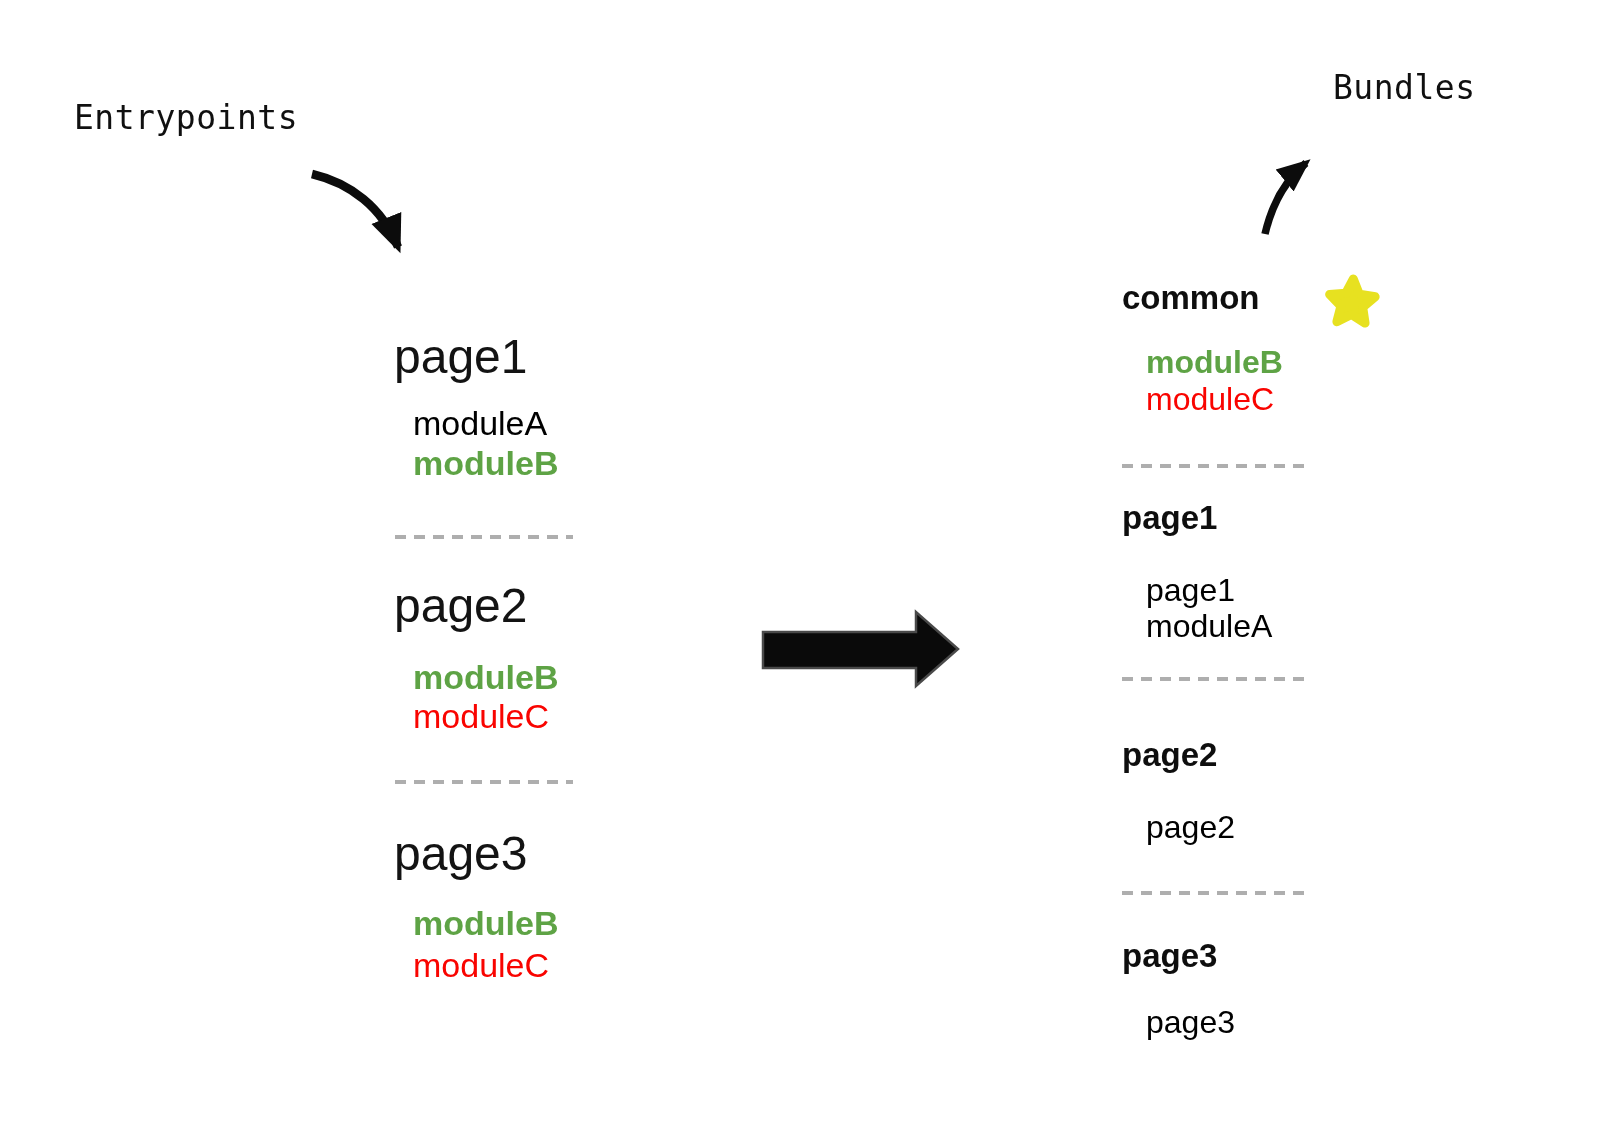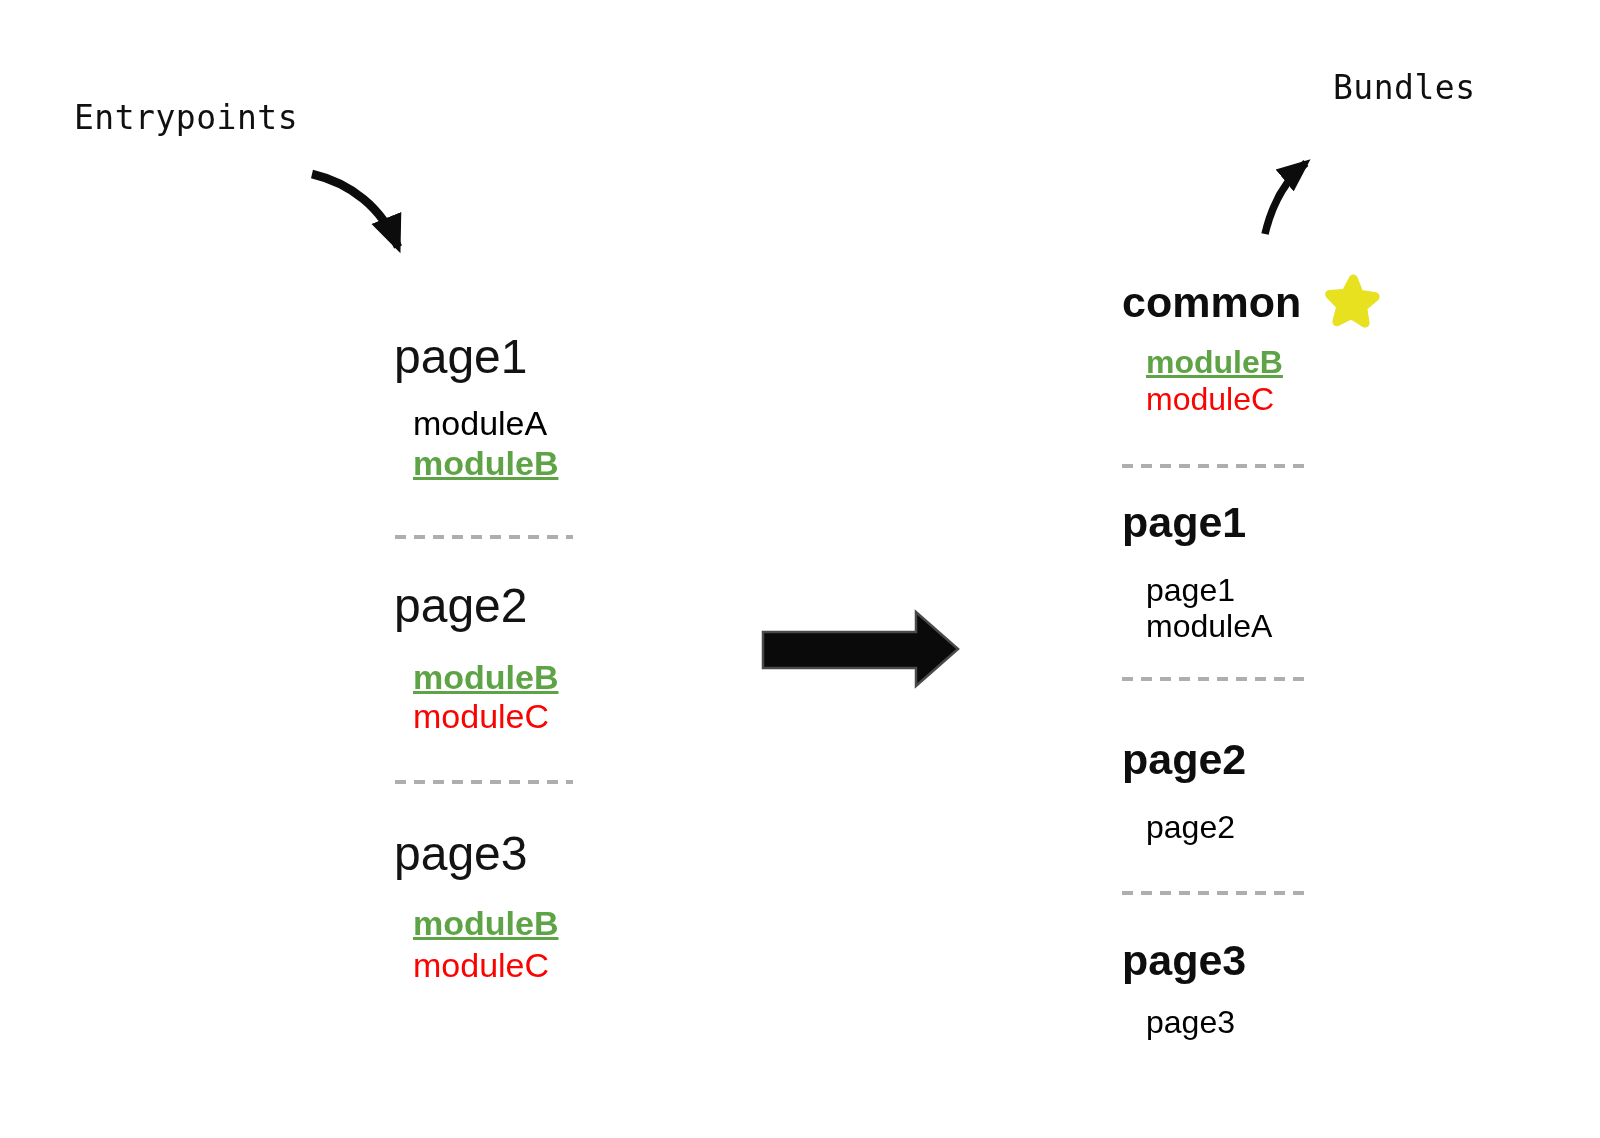--- a/index.html
+++ b/index.html
@@ -17,27 +17,27 @@
   }
   .overlay{position:absolute;left:0;top:0;pointer-events:none;}
   .mono-label{
     position:absolute;font-family:"DejaVu Sans Mono","Liberation Mono",monospace;
     font-size:33px;line-height:1;color:#101010;letter-spacing:.5px;white-space:pre;
   }
   .eheading{
     position:absolute;font-size:48px;line-height:1;font-weight:400;color:#131313;white-space:pre;
   }
   .bheading{
-    position:absolute;font-size:43px;line-height:1;font-weight:700;color:#0e0e0e;white-space:pre;
+    position:absolute;font-size:33px;line-height:1;font-weight:700;color:#0e0e0e;white-space:pre;
   }
   .item{position:absolute;line-height:1;white-space:pre;}
   .eitem{font-size:34px;}
   .bitem{font-size:32px;}
   .item.black{font-weight:400;color:#000000;}
-  .item.green{font-weight:700;color:var(--module-green);text-decoration:underline;}
+  .item.green{font-weight:700;color:var(--module-green);}
   .item.red{font-weight:400;color:var(--module-red);}
   .divider{
     position:absolute;height:4px;
     background:repeating-linear-gradient(90deg,var(--divider-gray) 0 11px,transparent 11px 19px);
   }
 </style>
 </head>
 <body>
 
 <div class="canvas">

